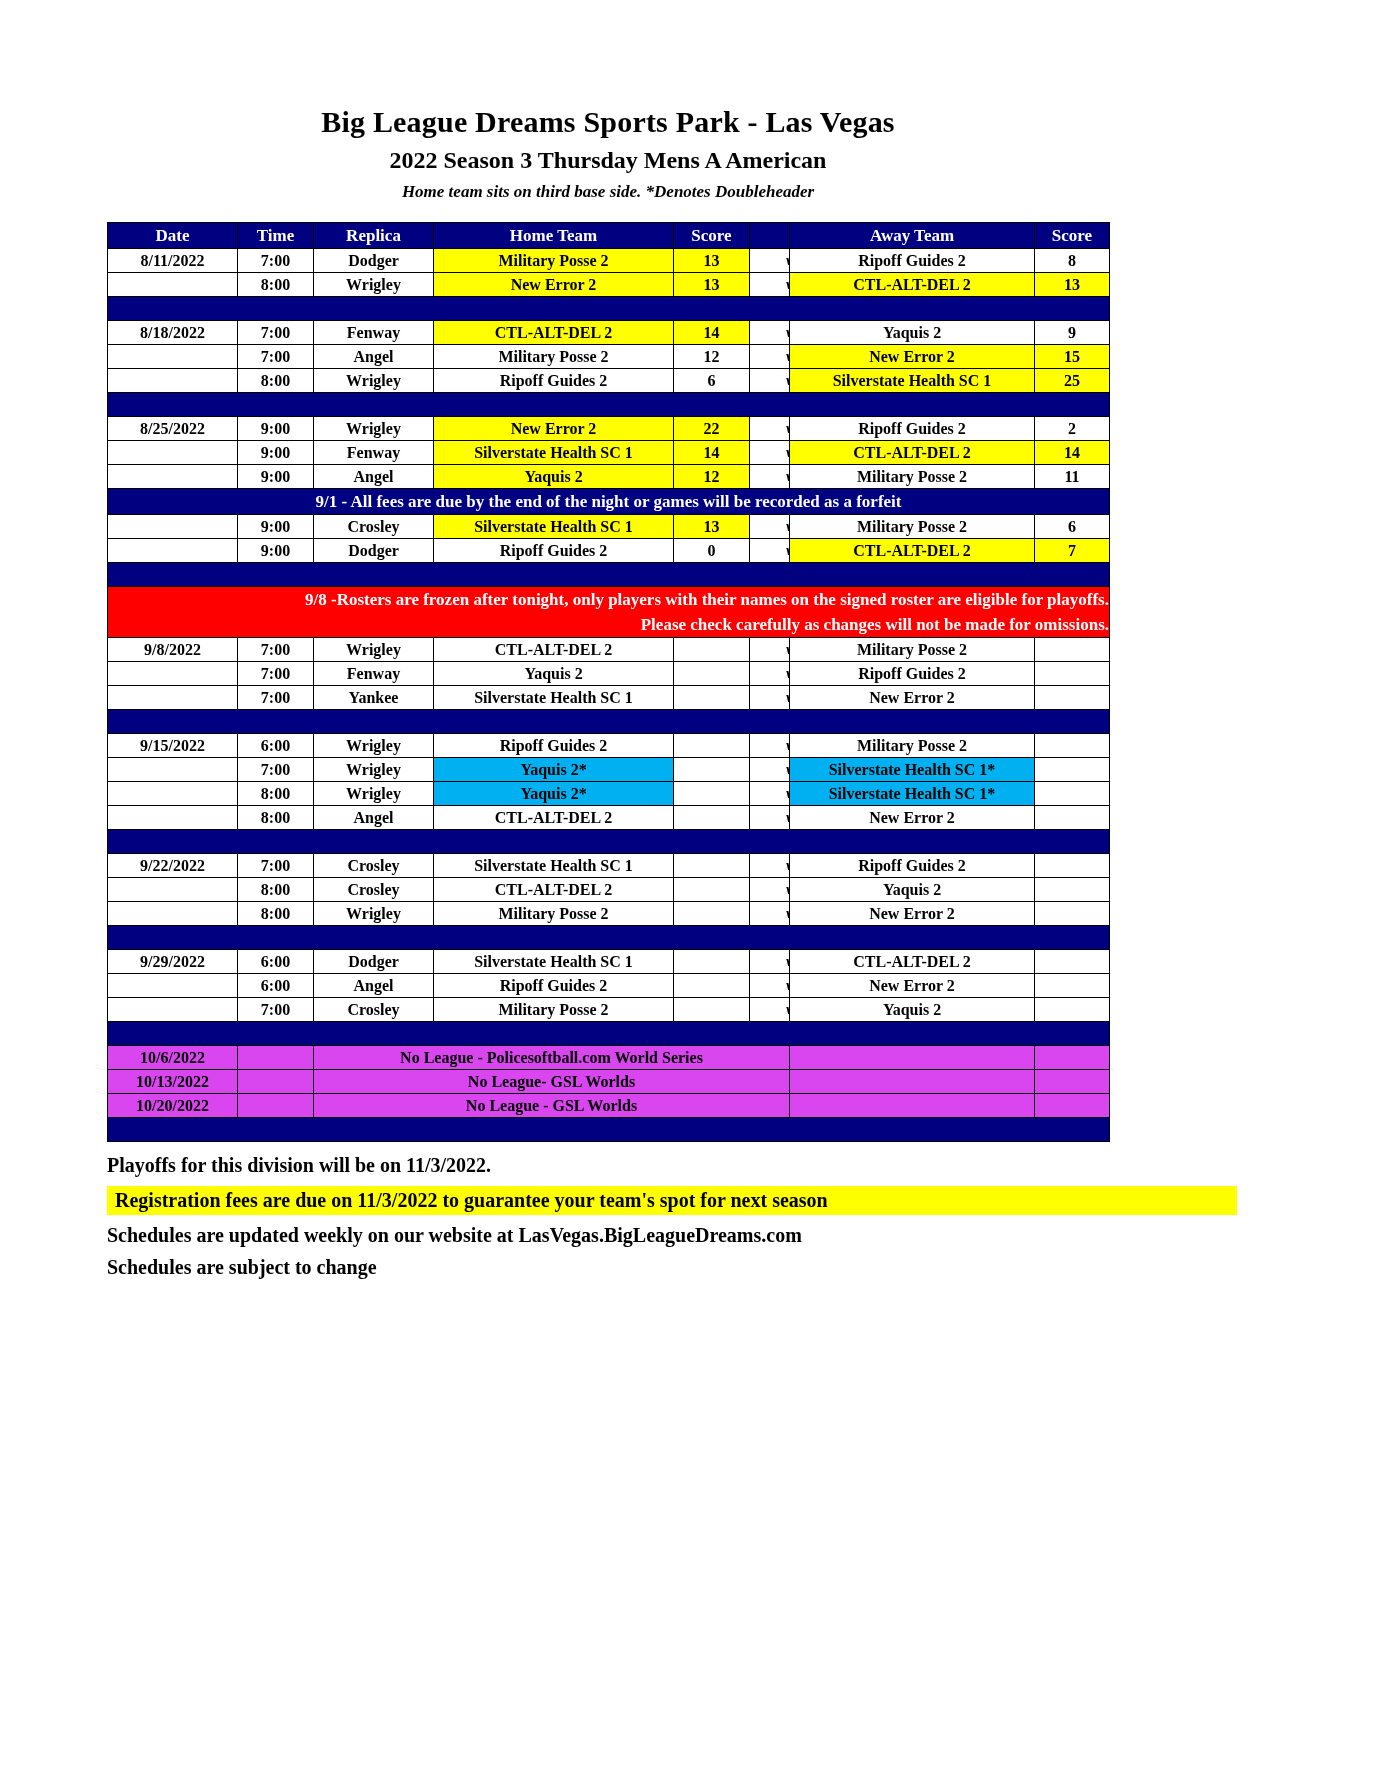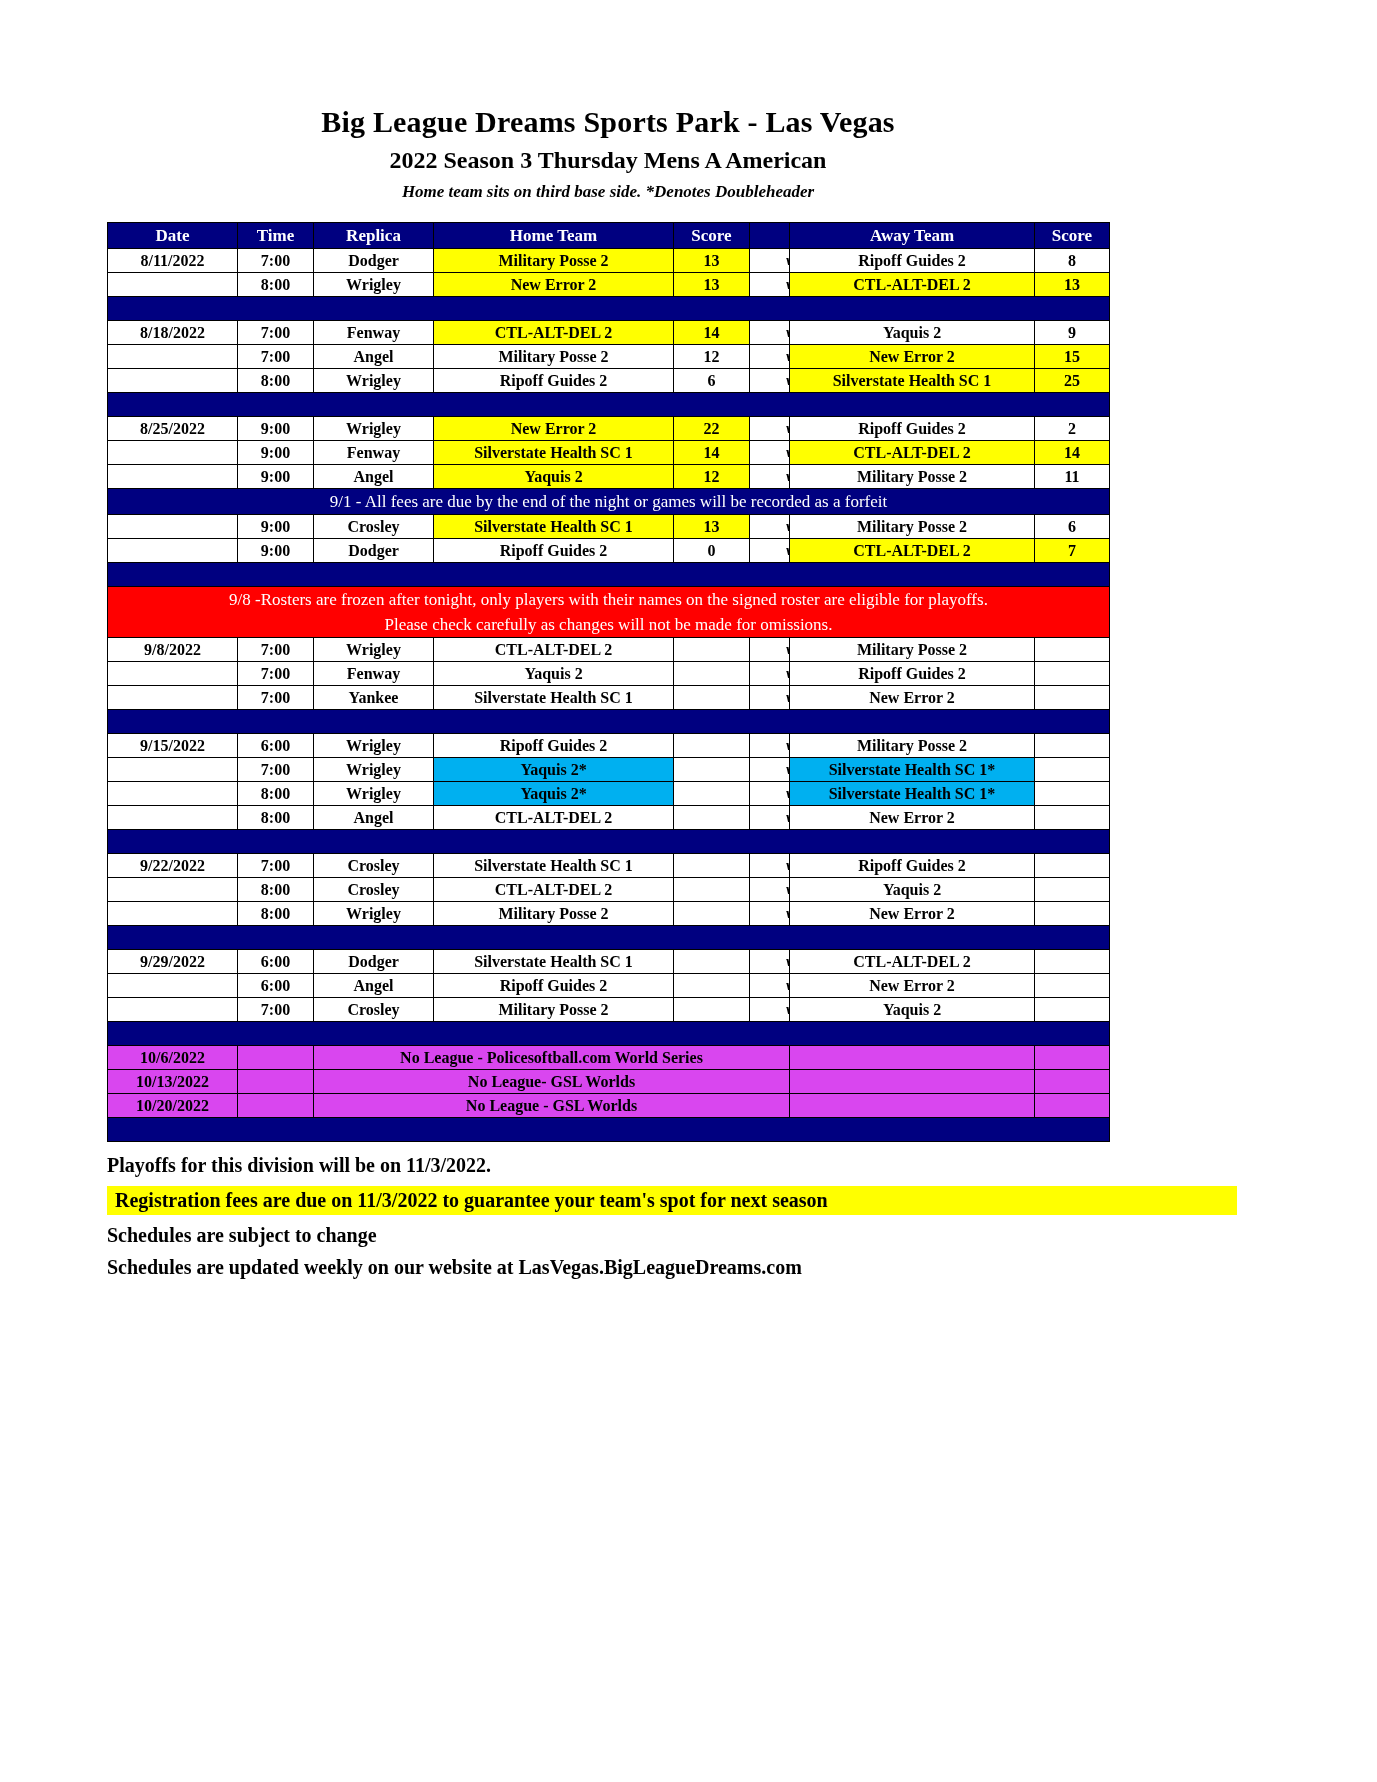--- a/index.html
+++ b/index.html
@@ -17,22 +17,22 @@
   table.schedule { border-collapse:collapse; table-layout:fixed; width:1002px; margin-top:20px; }
   .schedule th, .schedule td {
     border:1px solid #000; height:24px; padding:0 2px;
     text-align:center; vertical-align:middle;
     font-weight:bold; font-size:16px; white-space:nowrap; overflow:hidden;
     box-sizing:border-box;
   }
   .schedule thead th { background:#000080; color:#FFFFFF; font-size:17px; height:26px; }
   tr.sep td { background:#000080; }
   tr.notice-navy td { background:#000080; color:#FFFFFF; padding:0; }
-  tr.notice-red td { background:#FF0000; color:#FFFFFF; padding:0; }
-  .notice-line { height:25px; line-height:25px; font-size:17px; font-weight:normal; }
+  tr.notice-red td { background:#FF0000; color:#FFFFFF; padding:0;text-align:right; }
+  .notice-line { height:25px; line-height:25px; font-size:17px; font-weight:bold; }
   td.vs-cell { font-style:italic; font-size:15px;padding-left:36px; }
   .hl-yellow { background:#FFFF00; }
   .hl-blue { background:#00B0F0; }
   tr.noleague td { background:#d946ef; }
 
   .footer-block { margin-top:12px; font-weight:bold; font-size:20px; width:1002px; }
   .footer-line { margin-top:9px; }
   .reg-bar { background:#FFFF00; margin-top:9px; padding:3px 8px; width:1130px; box-sizing:border-box; }
 </style>
 </head>
@@ -356,18 +356,18 @@
           </tr>
           <tr class="sep">
             <td colspan="8"></td>
           </tr>
         </tbody>
     </table>
 
     <div class="footer-block">
       <div class="footer-line">Playoffs for this division will be on 11/3/2022.</div>
       <div class="footer-line reg-bar">Registration fees are due on 11/3/2022 to guarantee your team's spot for next season</div>
+      <div class="footer-line">Schedules are updated weekly on our website at LasVegas.BigLeagueDreams.com</div>
       <div class="footer-line">Schedules are subject to change</div>
-      <div class="footer-line">Schedules are updated weekly on our website at LasVegas.BigLeagueDreams.com</div>
     </div>
 
   </div>
 </div>
 
 </body></html>

